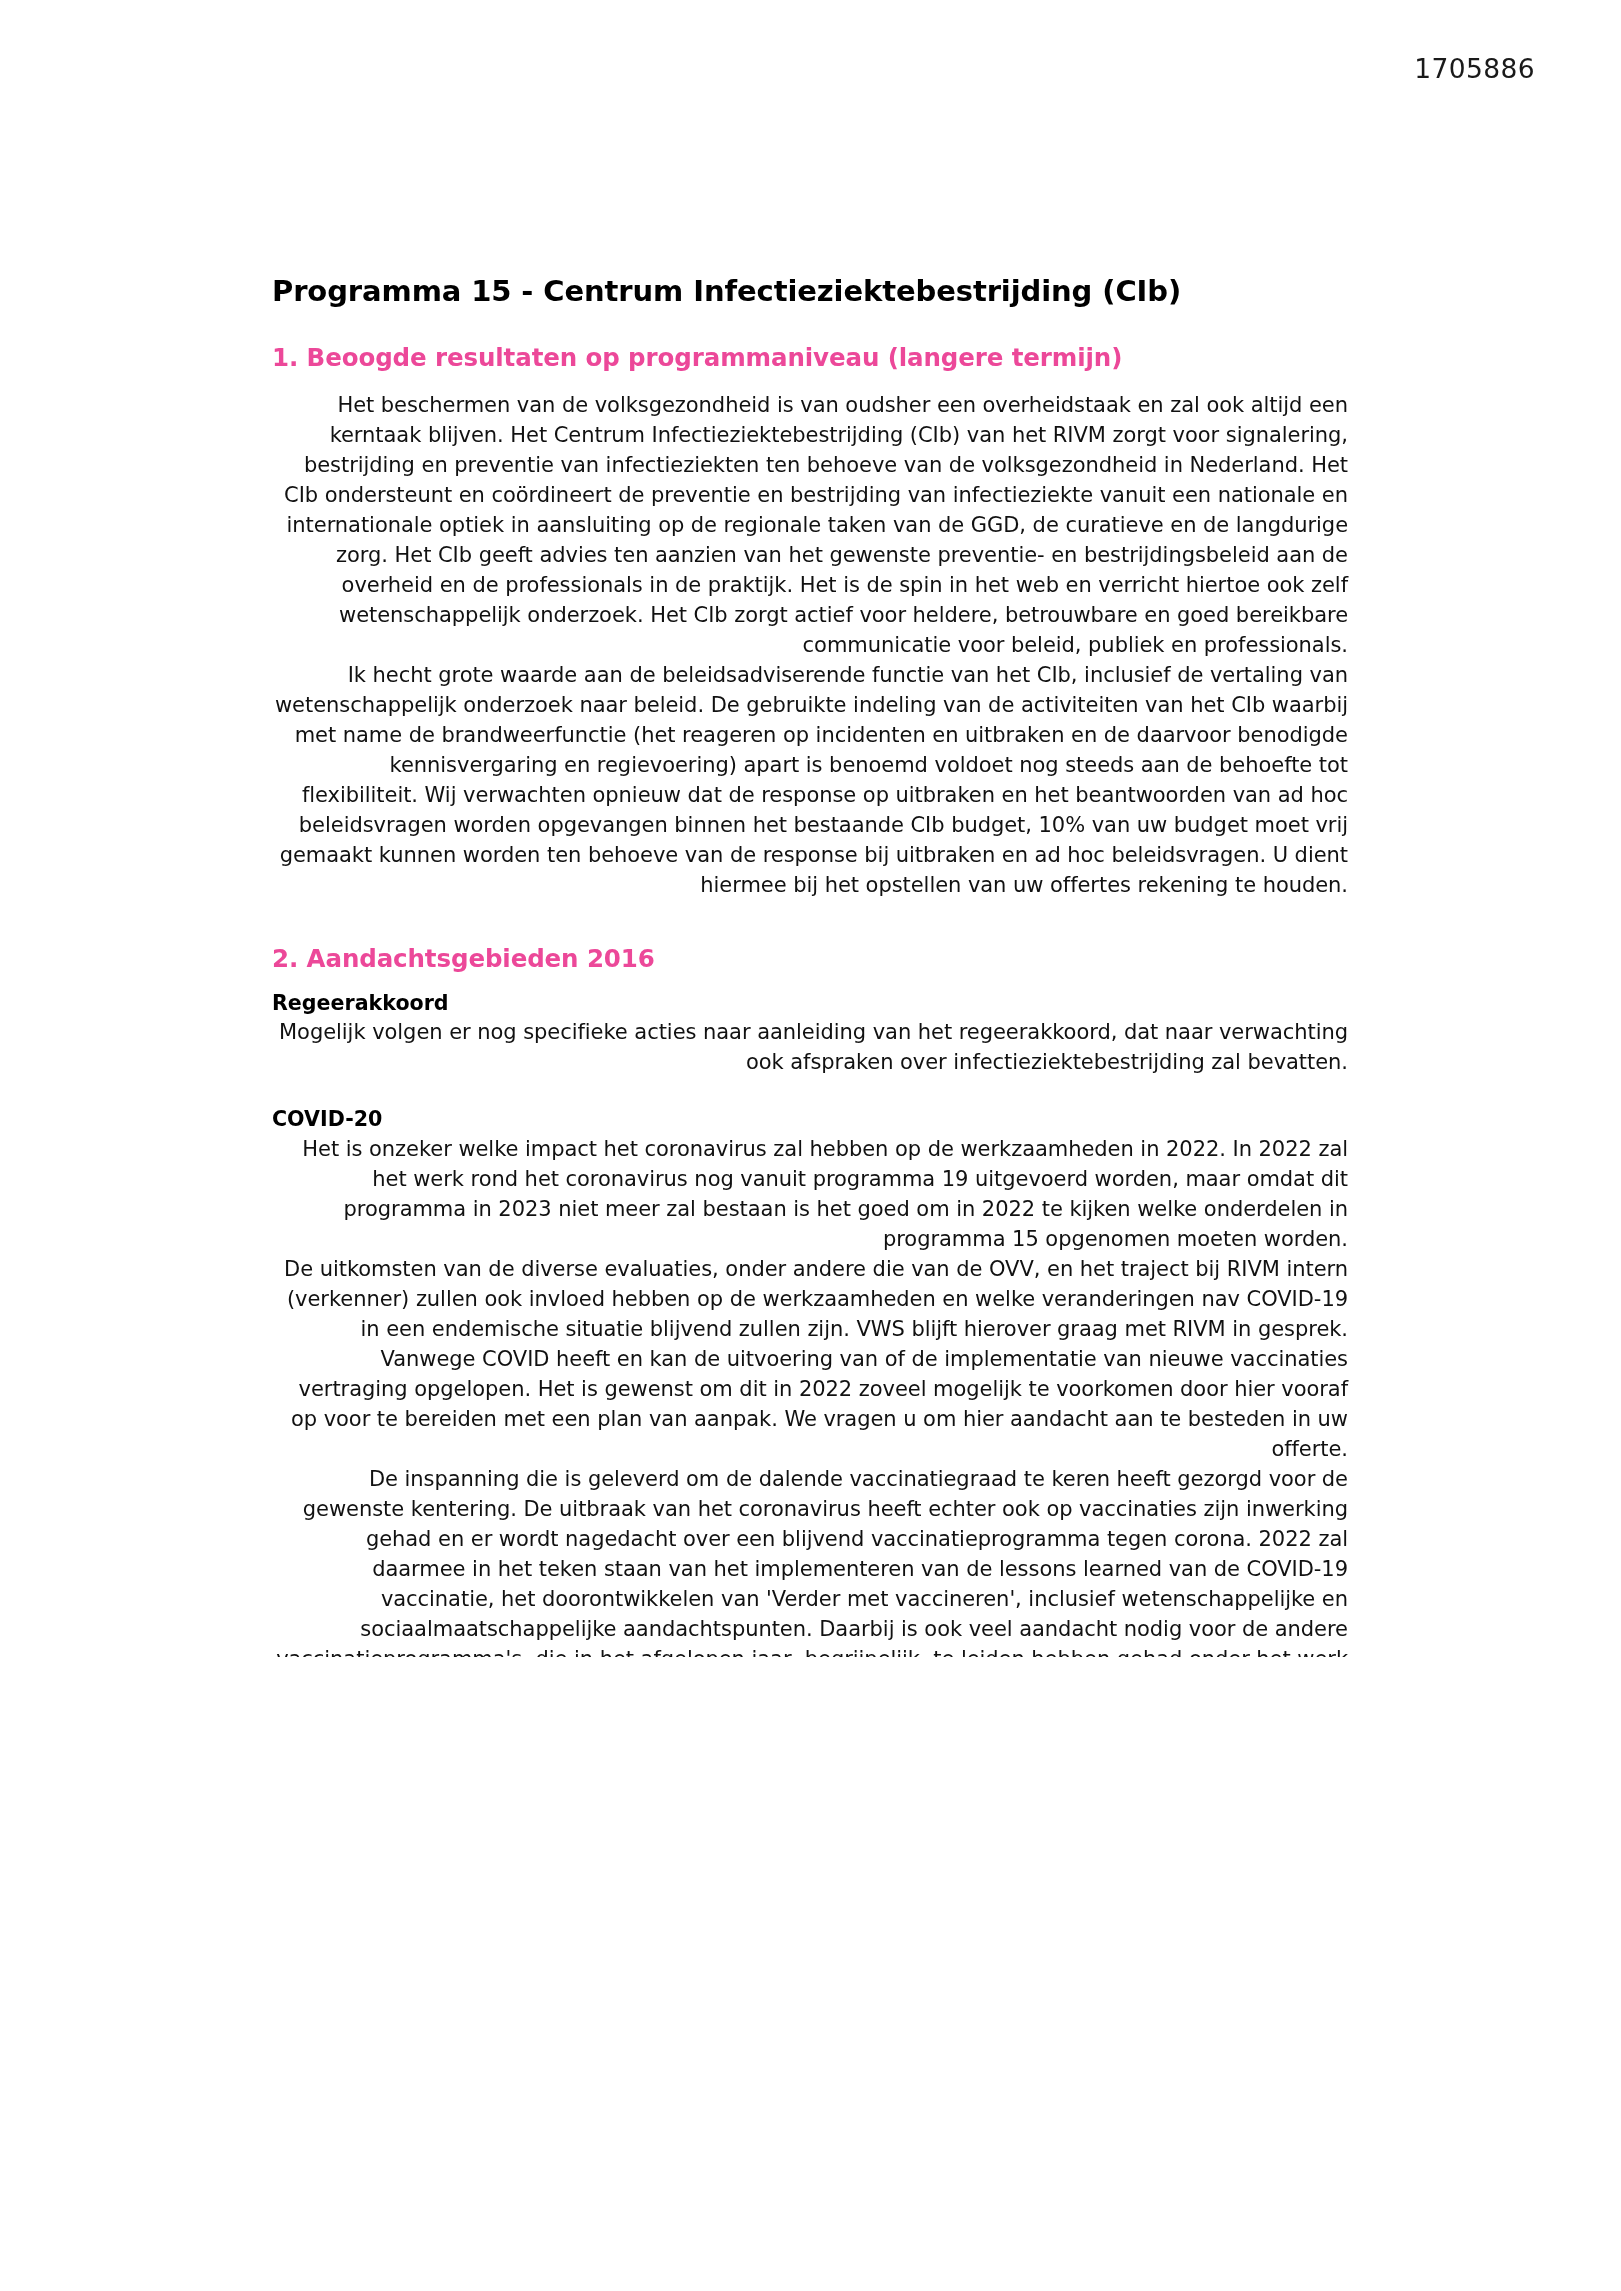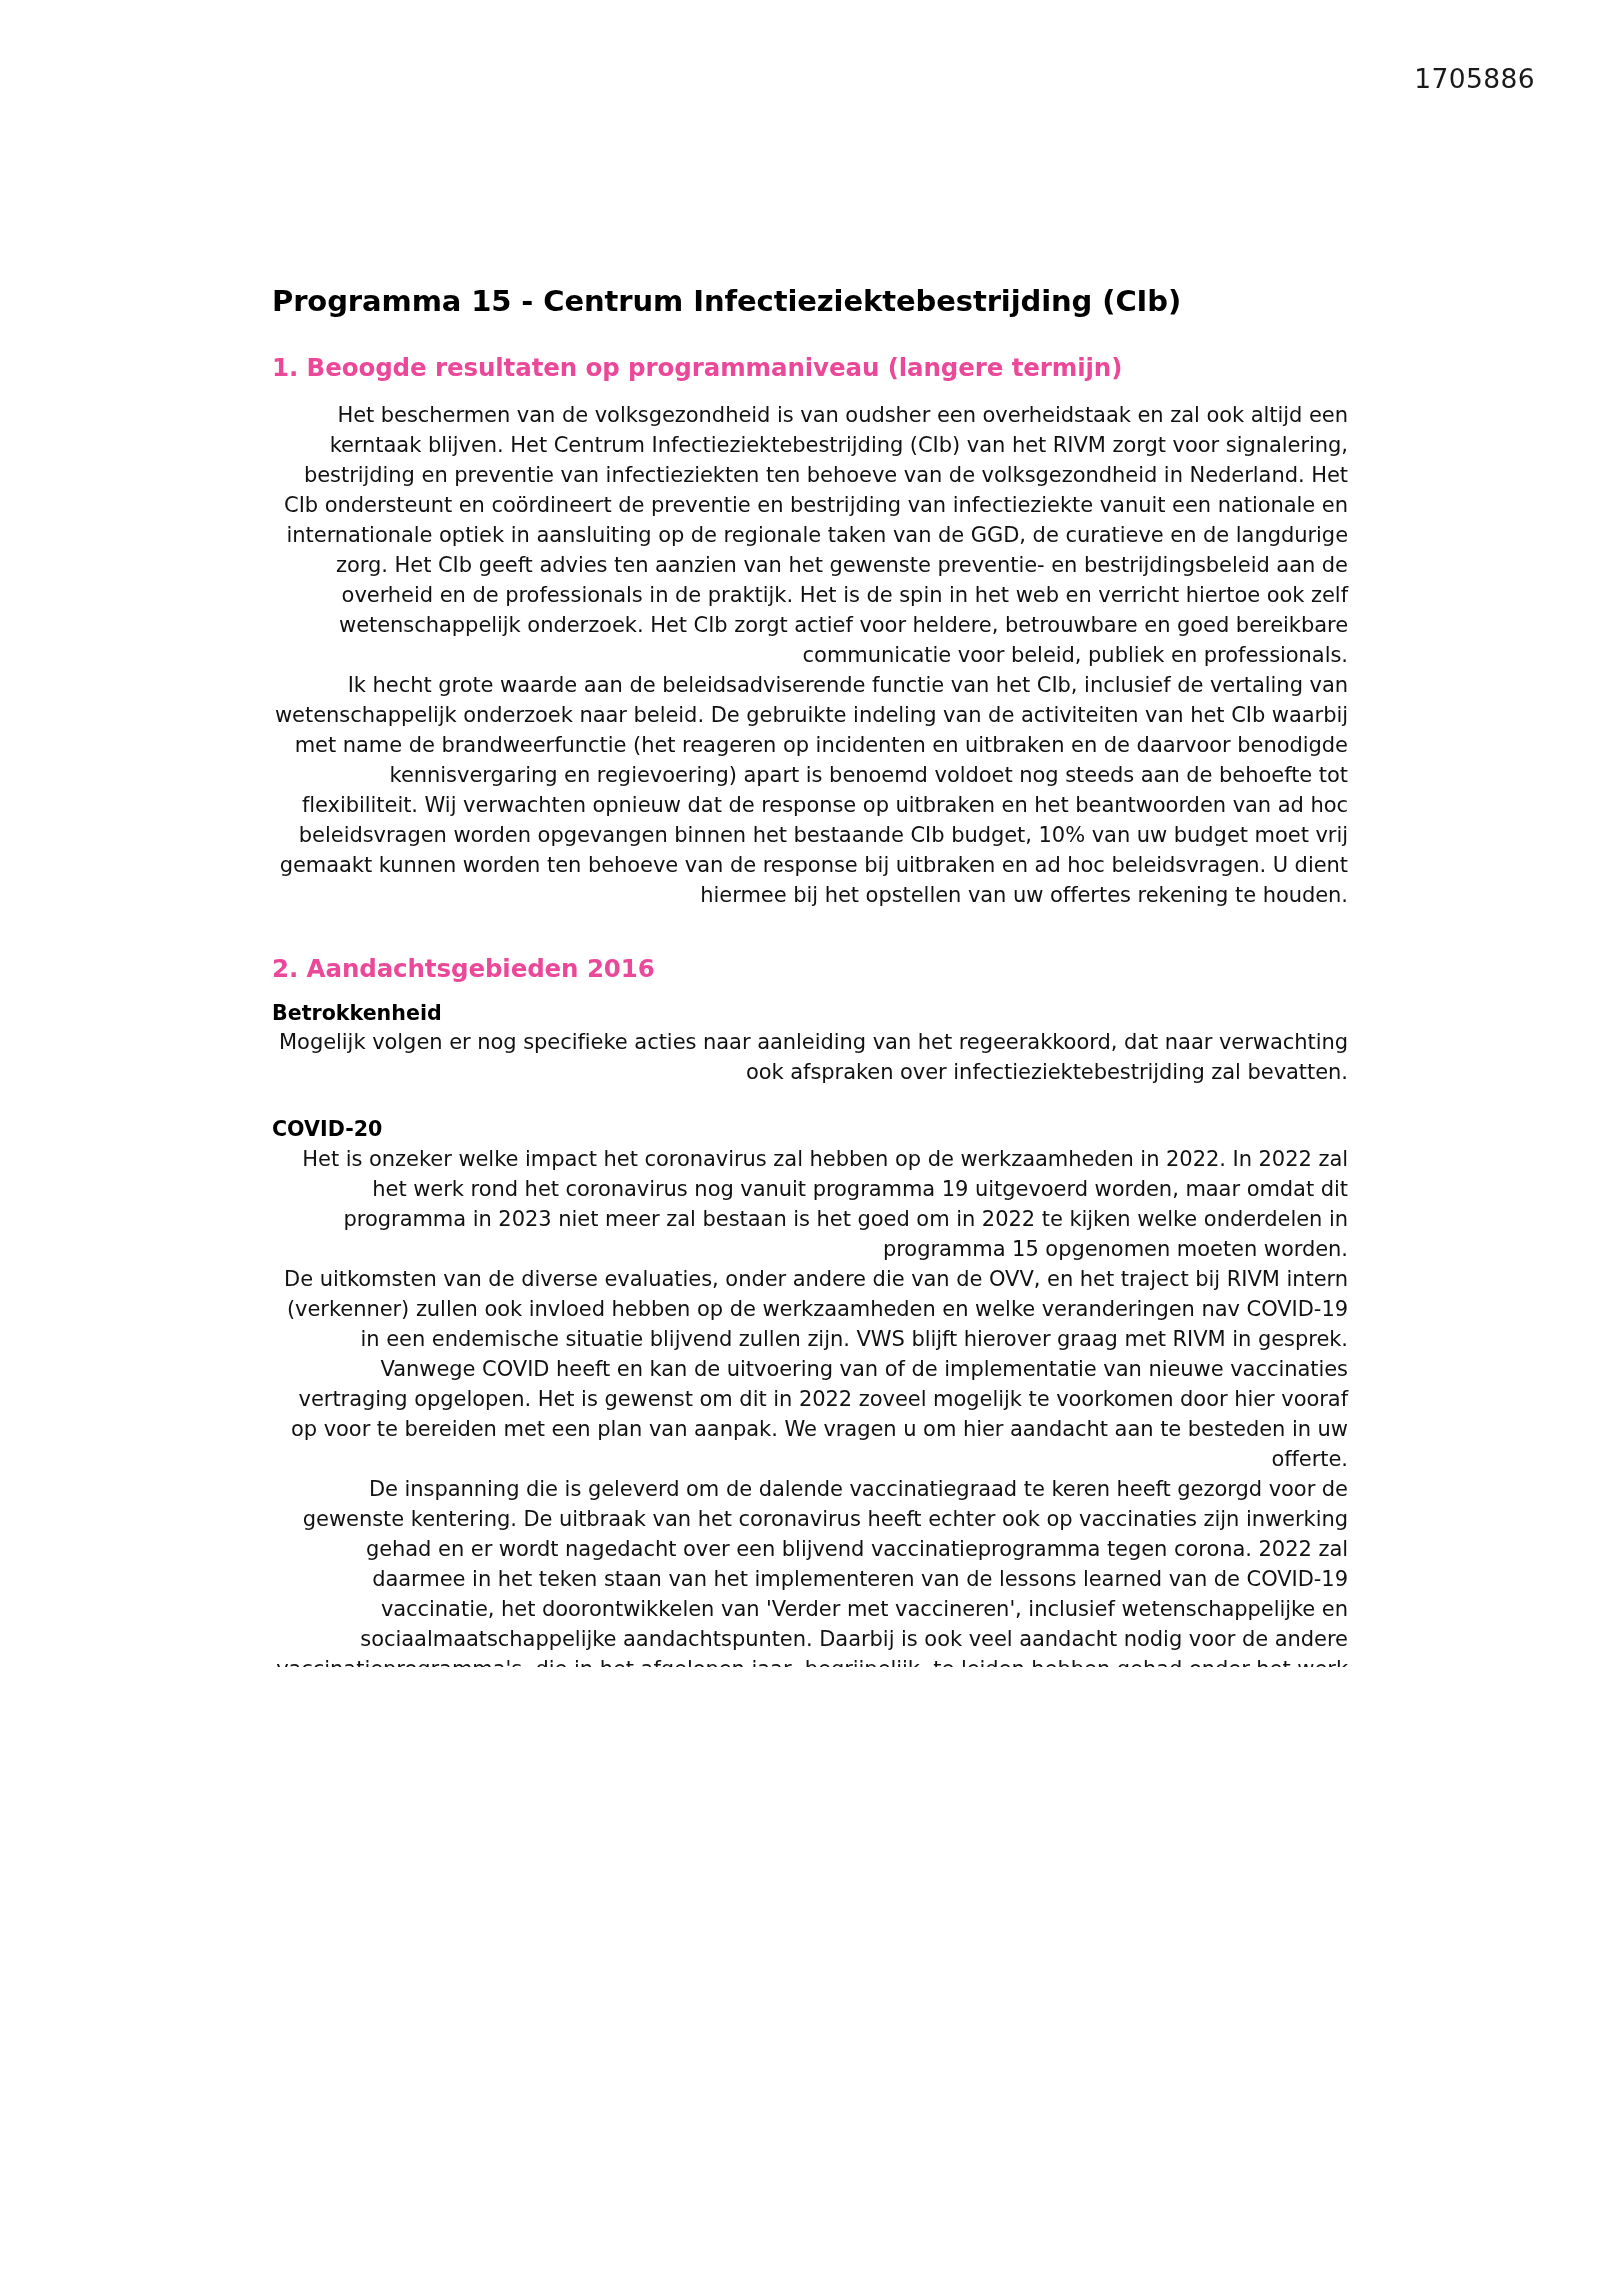--- a/index.html
+++ b/index.html
@@ -10,21 +10,21 @@
   }
   body {
     font-family: "DejaVu Sans", sans-serif;
     color: #000000;
   }
   .page {
     position: relative;
     width: 1621px;
     height: 1651px;
     background: #ffffff;
-    margin: 16px auto;
+    margin: 6px auto;
     overflow: hidden;
     box-sizing: border-box;
   }
   
   .doc-ref {
     position: absolute;
     top: 47px;
     right: 86px;
     font-size: 26.5px;
     line-height: 1.2;
@@ -96,21 +96,21 @@
     <h1 class="doc-title">Programma 15 - Centrum Infectieziektebestrijding (CIb)</h1>
 
     <h2 class="h2">1. Beoogde resultaten op programmaniveau (langere termijn)</h2>
 
     <p class="body">Het beschermen van de volksgezondheid is van oudsher een overheidstaak en zal ook altijd een kerntaak blijven. Het Centrum Infectieziektebestrijding (CIb) van het RIVM zorgt voor signalering, bestrijding en preventie van infectieziekten ten behoeve van de volksgezondheid in Nederland. Het CIb ondersteunt en coördineert de preventie en bestrijding van infectieziekte vanuit een nationale en internationale optiek in aansluiting op de regionale taken van de GGD, de curatieve en de langdurige zorg. Het CIb geeft advies ten aanzien van het gewenste preventie- en bestrijdingsbeleid aan de overheid en de professionals in de praktijk. Het is de spin in het web en verricht hiertoe ook zelf wetenschappelijk onderzoek. Het CIb zorgt actief voor heldere, betrouwbare en goed bereikbare communicatie voor beleid, publiek en professionals.</p>
 
     <p class="body gap">Ik hecht grote waarde aan de beleidsadviserende functie van het CIb, inclusief de vertaling van wetenschappelijk onderzoek naar beleid. De gebruikte indeling van de activiteiten van het CIb waarbij met name de brandweerfunctie (het reageren op incidenten en uitbraken en de daarvoor benodigde kennisvergaring en regievoering) apart is benoemd voldoet nog steeds aan de behoefte tot flexibiliteit. Wij verwachten opnieuw dat de response op uitbraken en het beantwoorden van ad hoc beleidsvragen worden opgevangen binnen het bestaande CIb budget, 10% van uw budget moet vrij gemaakt kunnen worden ten behoeve van de response bij uitbraken en ad hoc beleidsvragen. U dient hiermee bij het opstellen van uw offertes rekening te houden.</p>
 
     <h2 class="h2 spaced-above">2. Aandachtsgebieden 2016</h2>
 
-    <h3 class="h3">Betrokkenheid</h3>
+    <h3 class="h3">Regeerakkoord</h3>
     <p class="body">Mogelijk volgen er nog specifieke acties naar aanleiding van het regeerakkoord, dat naar verwachting ook afspraken over infectieziektebestrijding zal bevatten.</p>
 
     <h3 class="h3 spaced-above">COVID-20</h3>
     <p class="body">Het is onzeker welke impact het coronavirus zal hebben op de werkzaamheden in 2022. In 2022 zal het werk rond het coronavirus nog vanuit programma 19 uitgevoerd worden, maar omdat dit programma in 2023 niet meer zal bestaan is het goed om in 2022 te kijken welke onderdelen in programma 15 opgenomen moeten worden.</p>
     <p class="body">De uitkomsten van de diverse evaluaties, onder andere die van de OVV, en het traject bij RIVM intern (verkenner) zullen ook invloed hebben op de werkzaamheden en welke veranderingen nav COVID-19 in een endemische situatie blijvend zullen zijn. VWS blijft hierover graag met RIVM in gesprek.</p>
     <p class="body">Vanwege COVID heeft en kan de uitvoering van of de implementatie van nieuwe vaccinaties vertraging opgelopen. Het is gewenst om dit in 2022 zoveel mogelijk te voorkomen door hier vooraf op voor te bereiden met een plan van aanpak. We vragen u om hier aandacht aan te besteden in uw offerte.</p>
 
     <p class="body">De inspanning die is geleverd om de dalende vaccinatiegraad te keren heeft gezorgd voor de gewenste kentering. De uitbraak van het coronavirus heeft echter ook op vaccinaties zijn inwerking gehad en er wordt nagedacht over een blijvend vaccinatieprogramma tegen corona. 2022 zal daarmee in het teken staan van het implementeren van de lessons learned van de COVID-19 vaccinatie, het doorontwikkelen van 'Verder met vaccineren', inclusief wetenschappelijke en sociaalmaatschappelijke aandachtspunten. Daarbij is ook veel aandacht nodig voor de andere vaccinatieprogramma's, die in het afgelopen jaar, begrijpelijk, te leiden hebben gehad onder het werk dat voor de COVID-19 vaccinatie is verricht. Hierbij moeten ook afspraken gemaakt worden over de taakverdeling tussen programma 15 en 19 en tussen PG en PDC19 op het gebied van coronavaccinatie. De verkenning van het vaccinatiestelsel door de Raad voor Volksgezondheid en Samenleving zal mogelijk leiden tot wijzigingen in de organisatie van vaccinatie. Betrokkenheid van het RIVM bij de uitwerking van deze wijzigingen is noodzakelijk, we vragen u om hier aandacht aan te besteden in uw offerte.</p>
 
   </div>

